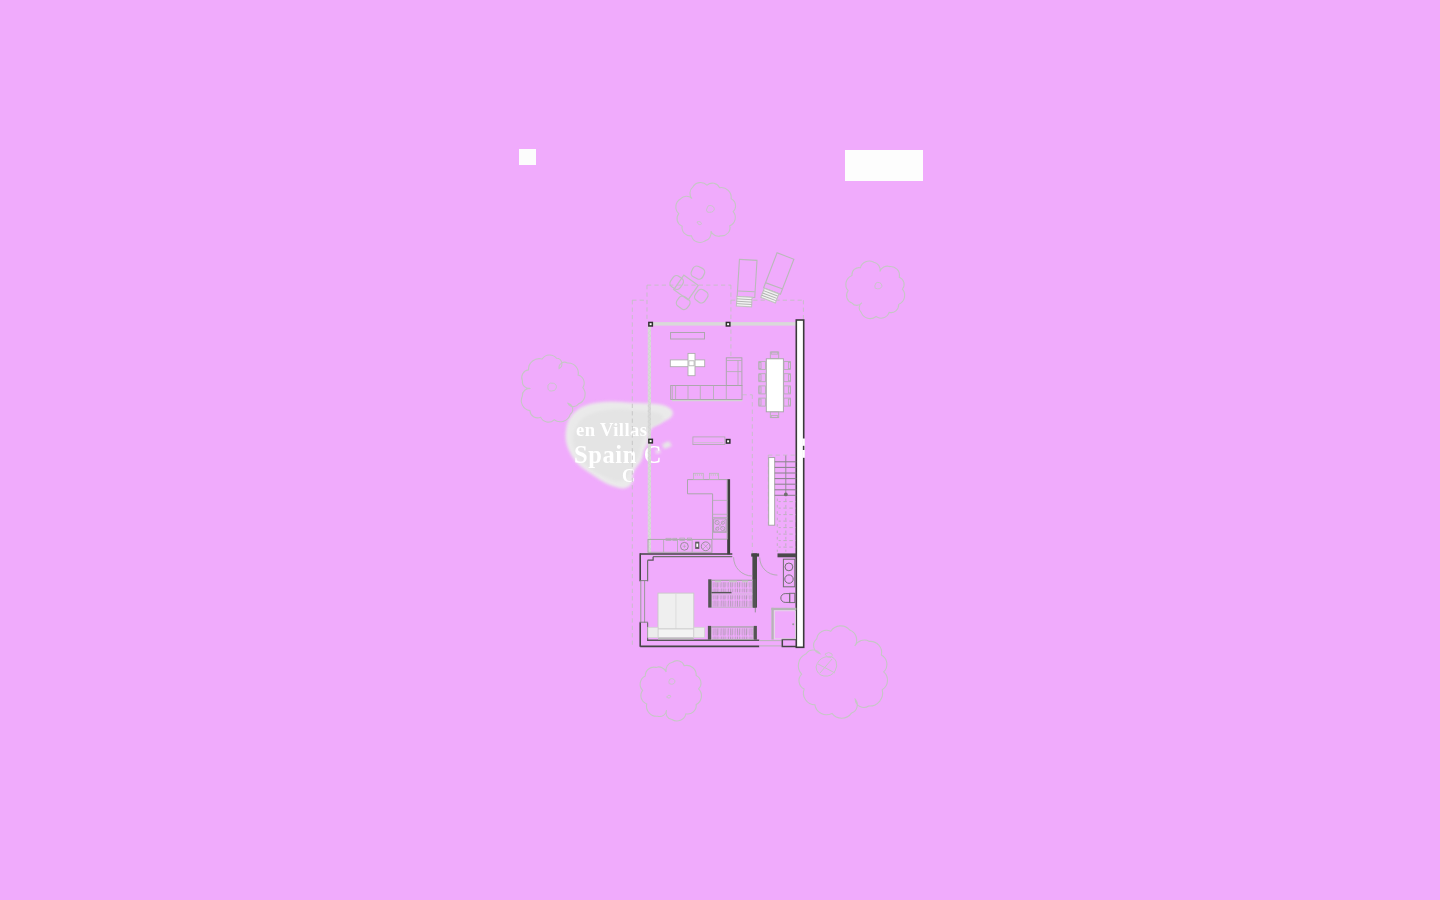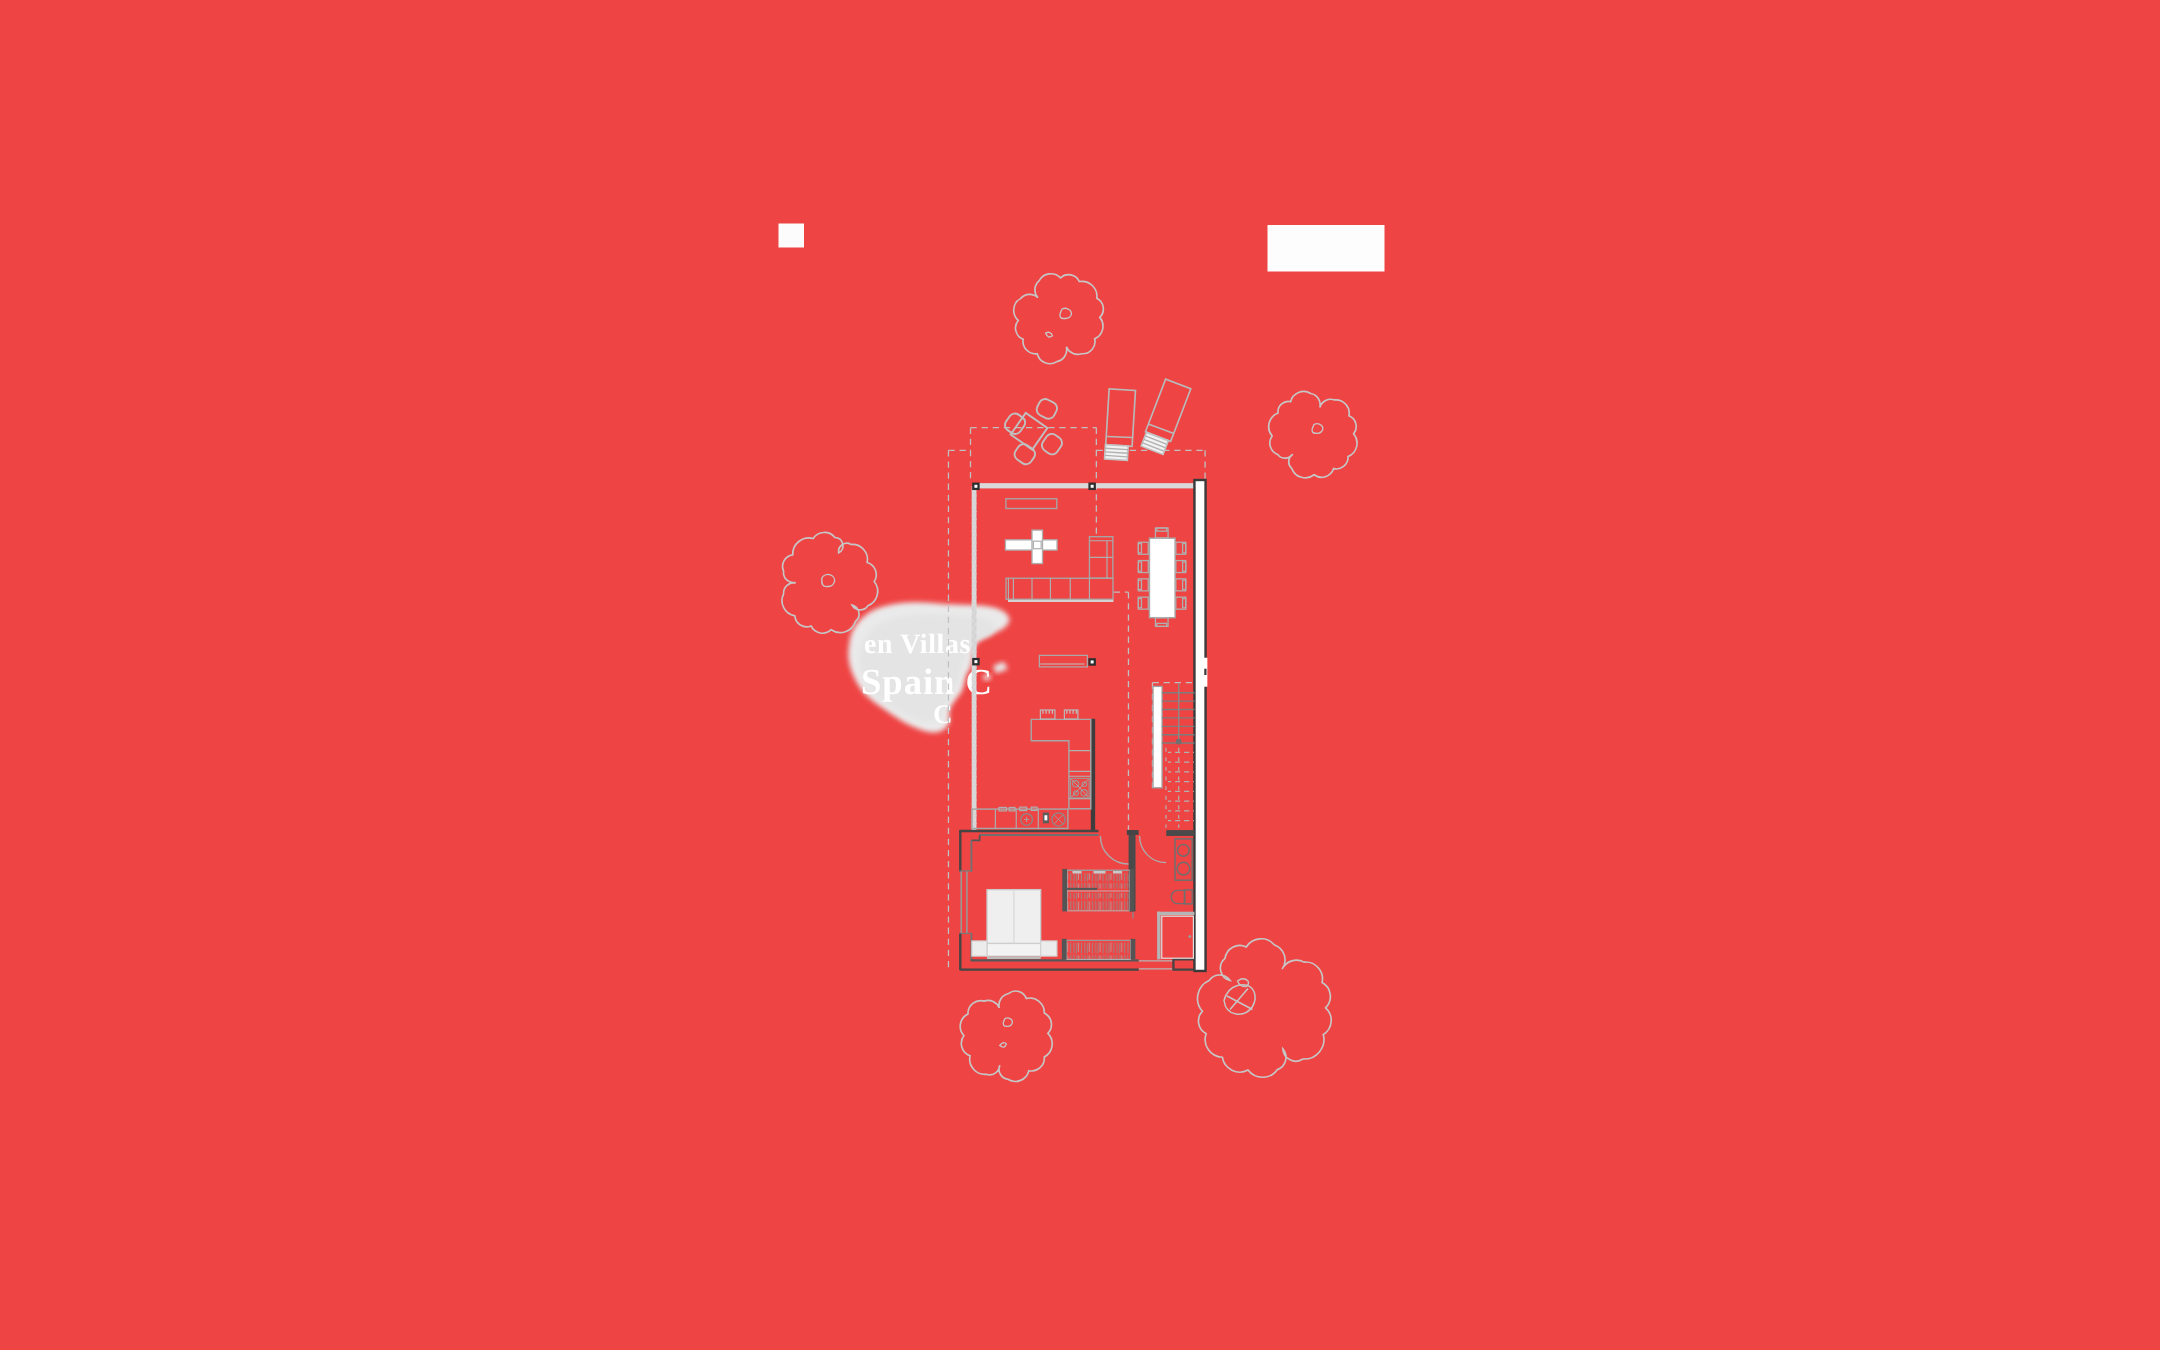--- a/index.html
+++ b/index.html
@@ -1,16 +1,16 @@
 <!DOCTYPE html>
 <html><head>
 <meta charset="utf-8">
 <style>
   html,body{margin:0;padding:0;background:#ffffff;}
-  .page{position:relative;width:1440px;height:900px;background:#ef4444;overflow:hidden;
+  .page{position:relative;width:1440px;height:900px;background:#f0abfc;overflow:hidden;
         font-family:"Liberation Sans",sans-serif;}
 </style>
 </head>
 <body>
 <div class="page">
 <svg width="1440" height="900" viewBox="0 0 1440 900" style="filter:blur(0.32px)" xmlns="http://www.w3.org/2000/svg">
 <defs>
   <pattern id="hatchV" width="7.2" height="12" patternUnits="userSpaceOnUse">
     <path d="M1.2,0.5 L0.9,11.5 M3.1,0.5 L3.3,11.5 M5.2,0.5 L4.9,11.5" stroke="#8e8e8e" stroke-width="0.6" fill="none"></path>
     <path d="M6.4,1 L6.2,10.5" stroke="#b5b5b5" stroke-width="0.45" fill="none"></path>

